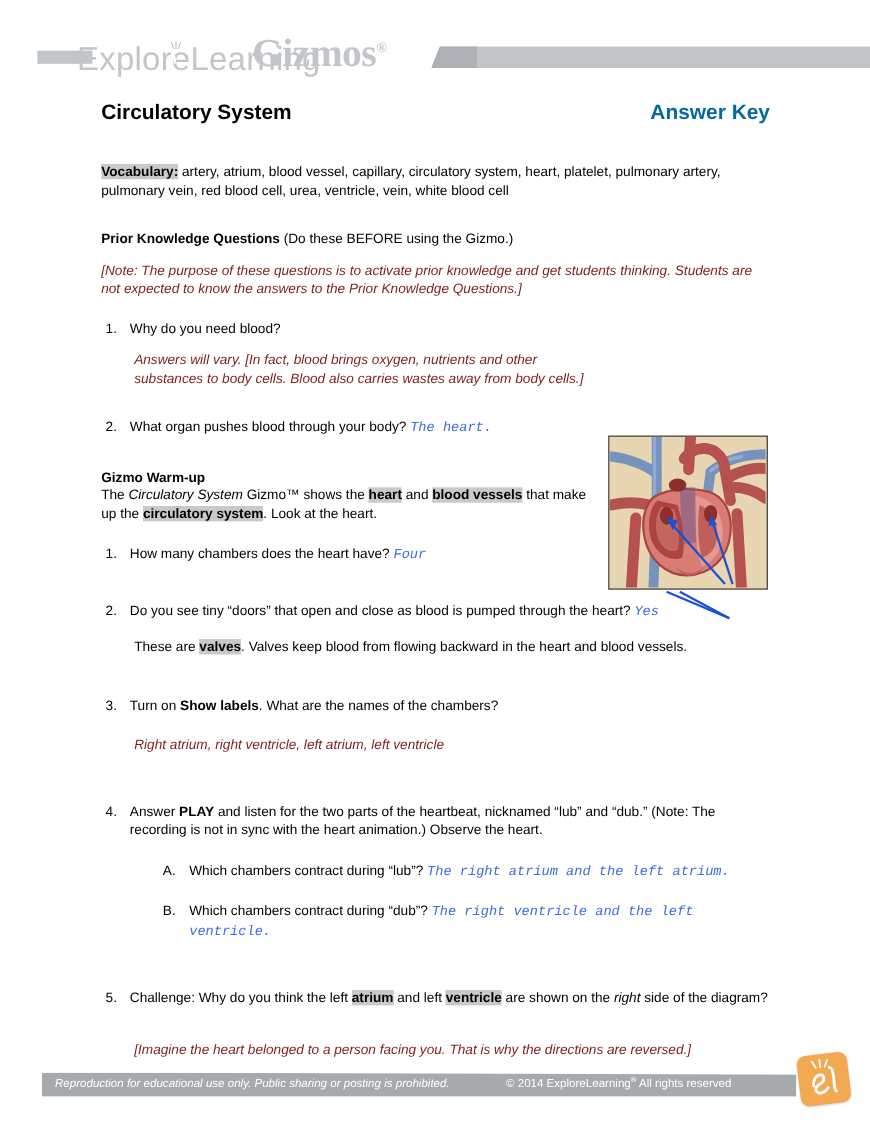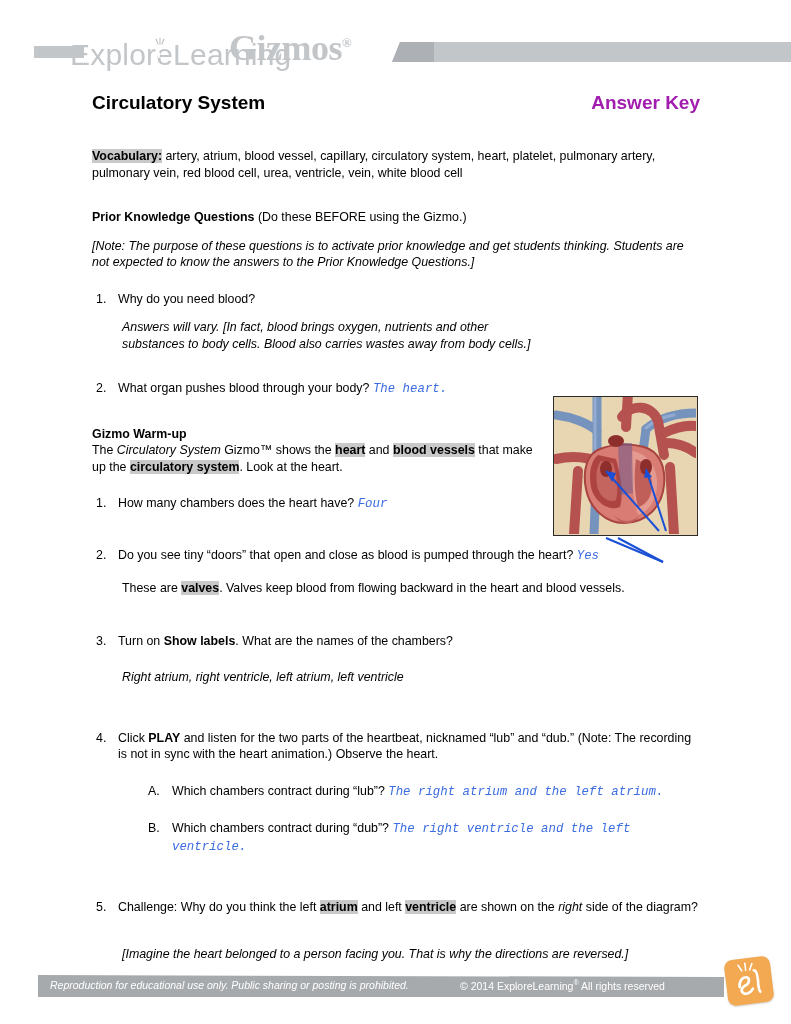--- a/index.html
+++ b/index.html
@@ -79,42 +79,42 @@
     align-items: baseline;
   }
   .doc-title {
     font-size: 19px;
     font-weight: bold;
     color: #000;
   }
   .answer-key {
     font-size: 19px;
     font-weight: bold;
-    color: #a21caf;
+    color: #0369a1;
   }
 
   .content {
     position: absolute;
     left: 92px; top: 148px;
     width: 608px;
     font-size: 12.4px;
     line-height: 16.5px;
     color: #000;
   }
 
   .hl { background: #c9c9c9; font-weight: bold; }
   .b  { font-weight: bold; }
   .i  { font-style: italic; }
   .ans {
     color: #3b6ce0;
     font-style: italic;
     font-family: Liberation Mono, monospace;
   }
   .ansblock {
-    color: #000000;
+    color: #7f1d1d;
     font-style: italic;
   }
 
   .para { margin-bottom: 0; }
   .gap-s { height: 12px; }
   .gap-m { height: 20px; }
   .gap-l { height: 28px; }
 
   
   .qrow {
@@ -304,21 +304,21 @@
 
   <div class="gap-m"></div>
 
   <div class="indent ansblock">Right atrium, right ventricle, left atrium, left ventricle</div>
 
   <div class="gap-l"></div>
   <div style="height:16px"></div>
 
   <div class="qrow">
     <div class="qnum">4.</div>
-    <div class="qtext"><span>Click </span><span class="b">PLAY</span><span> and listen for the two parts of the heartbeat, nicknamed “lub” and “dub.” (Note: The recording is not in sync with the heart animation.) Observe the heart.</span></div>
+    <div class="qtext"><span>Answer </span><span class="b">PLAY</span><span> and listen for the two parts of the heartbeat, nicknamed “lub” and “dub.” (Note: The recording is not in sync with the heart animation.) Observe the heart.</span></div>
   </div>
 
   <div class="gap-m"></div>
 
   <div class="sub-row">
     <div class="subnum">A.</div>
     <div><span>Which chambers contract during “lub”? </span><span class="ans">The right atrium and the left atrium.</span></div>
   </div>
 
   <div class="gap-m"></div>

